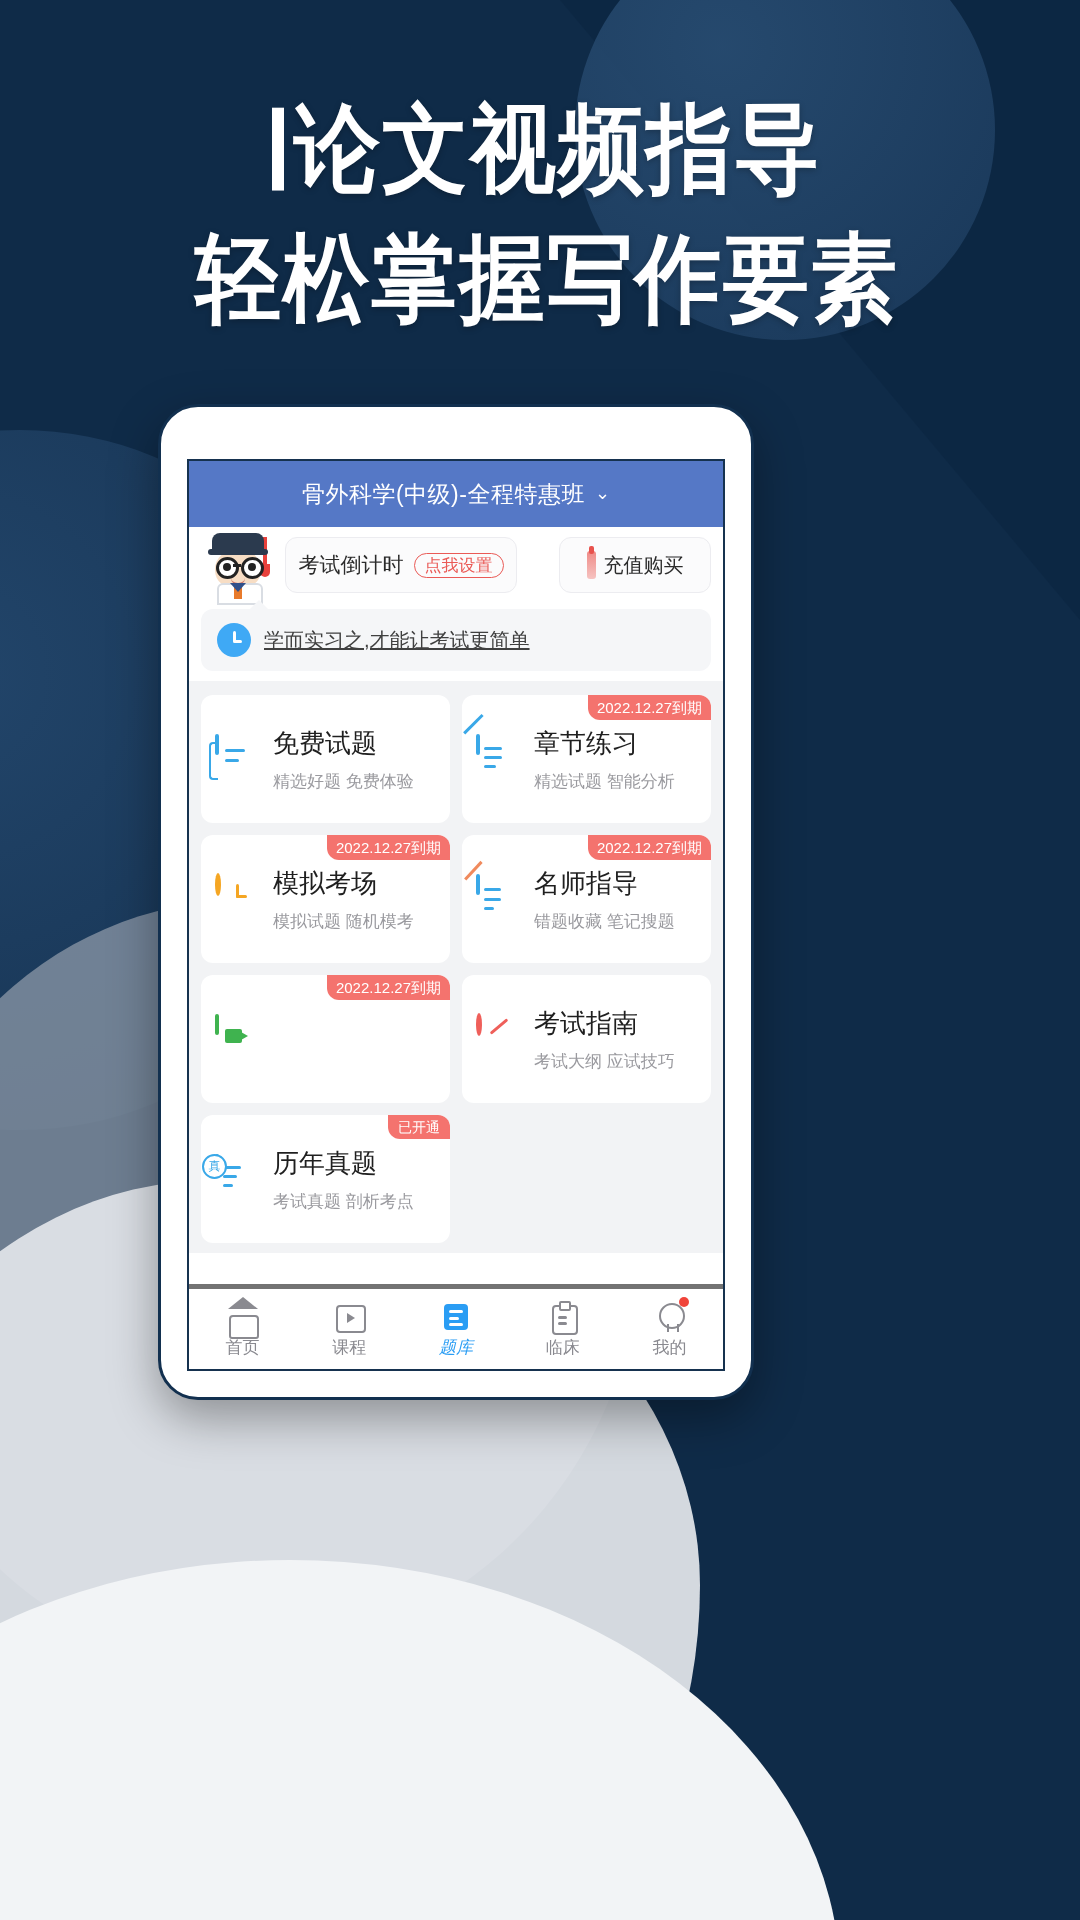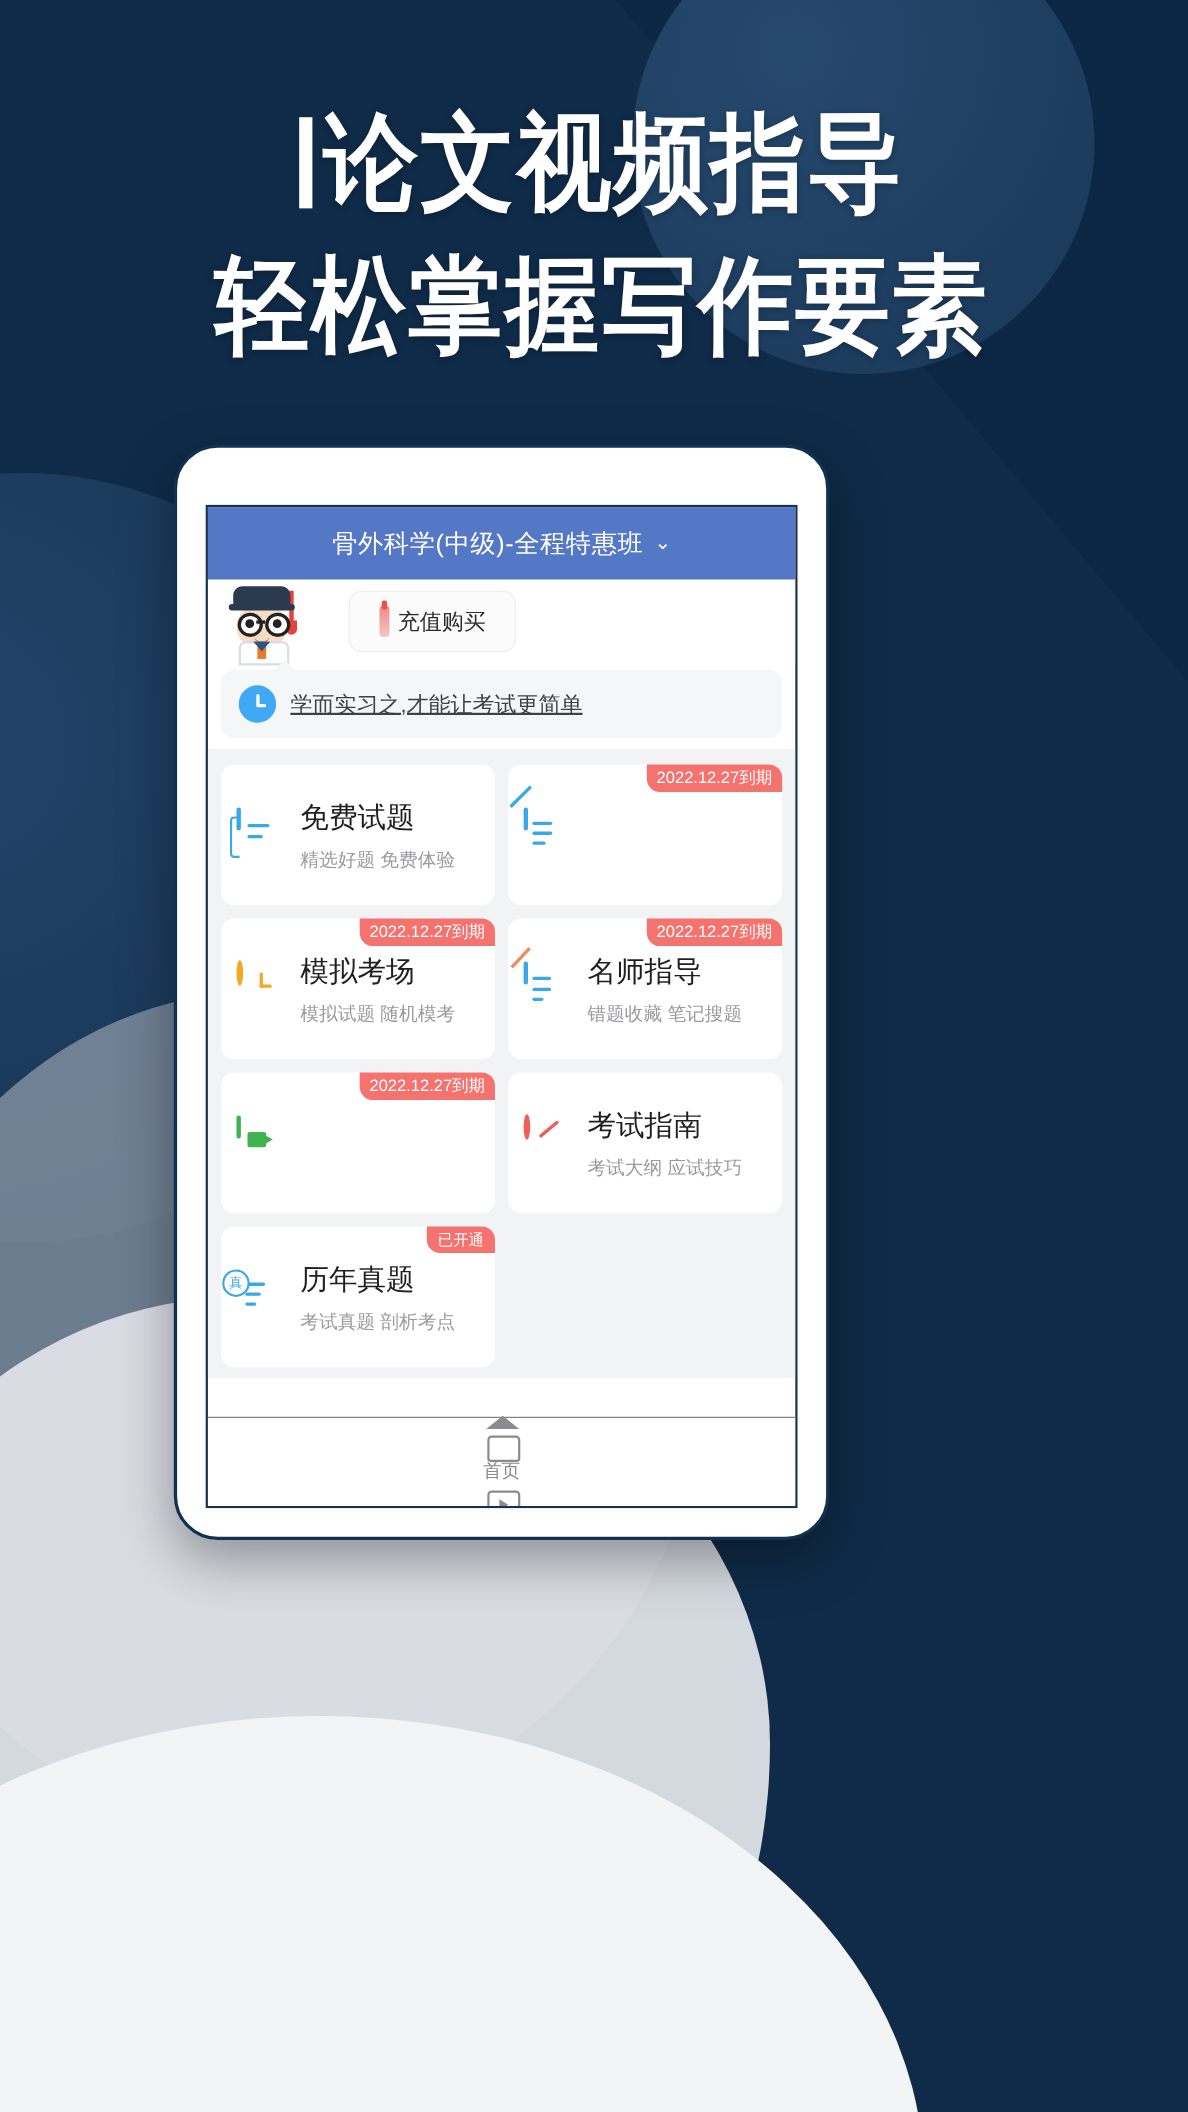--- a/index.html
+++ b/index.html
@@ -154,22 +154,22 @@
 
   
   .fab{
     position:absolute;right:0;bottom:2px;width:52px;height:40px;background:#9b9b9b;opacity:.75;
     border-radius:10px 0 0 10px;display:flex;align-items:center;justify-content:center;
   }
   .fab .g{width:20px;height:20px;border:3px solid #fff;border-radius:50%;}
 
   
   .tabbar{
-    position:absolute;left:0;right:0;bottom:0;height:80px;background:#fff;border-top:1px solid #737373;
-    display:flex;align-items:center;flex-direction:column;
+    position:absolute;left:0;right:0;bottom:0;height:80px;background:#fff;border-top:5px solid #737373;
+    display:flex;align-items:center;
   }
   .tab{flex:1 1 0;display:flex;flex-direction:column;align-items:center;justify-content:center;gap:7px;position:relative;}
   .tab-label{font-size:17px;color:#8a8a90;}
   .tab.active .tab-label{color:#2a9df4;font-style:italic;}
   .ti{width:30px;height:30px;position:relative;}
   .ti-home{border:2.5px solid #8a8a90;border-radius:4px 4px 3px 3px;width:26px;height:20px;margin-top:6px;}
   .ti-home:before{content:"";position:absolute;left:-4px;top:-9px;width:23px;height:12px;border-left:2.5px solid #8a8a90;border-top:2.5px solid #8a8a90;transform:rotate(45deg) skew(0deg);border-radius:3px;display:none;}
   .ti-home-roof{position:absolute;left:1px;top:-2px;width:0;height:0;border-left:15px solid transparent;border-right:15px solid transparent;border-bottom:12px solid #8a8a90;}
   .ti-play{width:26px;height:24px;border:2.5px solid #8a8a90;border-radius:4px;margin-top:4px;position:relative;}
   .ti-play:after{content:"";position:absolute;left:9px;top:6px;border-top:5px solid transparent;border-bottom:5px solid transparent;border-left:8px solid #8a8a90;}
@@ -221,20 +221,24 @@
         <div class="m-hat"></div>
         <div class="m-glass l"></div>
         <div class="m-glass r"></div>
         <div class="m-bridge"></div>
         <div class="m-mouth"></div>
         <div class="m-body"></div>
         <div class="m-tie"></div>
         <div class="m-collar"></div>
       </div>
 
+      <div class="cdbox">
+        <span class="cdbox-label">考试倒计时</span>
+        <span class="cd-badge">点我设置</span>
+      </div>
 
       <div class="buybox">
         <span class="buy-icon"></span>
         <span class="buy-label">充值购买</span>
       </div>
     </div>
 
     <div class="notice">
       <span class="clock"></span>
       <span class="notice-text">学而实习之,才能让考试更简单</span>
@@ -249,20 +253,24 @@
         <span class="card-text">
           <span class="card-title">免费试题</span>
           <span class="card-sub">精选好题 免费体验</span>
         </span>
       </div>
 
       <div class="card">
         <span class="badge">2022.12.27到期</span>
         <span class="card-icon">
           <span class="ic-edit"><i class="ln ln1"></i><i class="ln ln2"></i><i class="ln ln3"></i></span>
+        </span>
+        <span class="card-text">
+          <span class="card-title">章节练习</span>
+          <span class="card-sub">精选试题 智能分析</span>
         </span>
       </div>
 
       <div class="card">
         <span class="badge">2022.12.27到期</span>
         <span class="card-icon">
           <span class="ic-clock"></span>
         </span>
         <span class="card-text">
           <span class="card-title">模拟考场</span>

